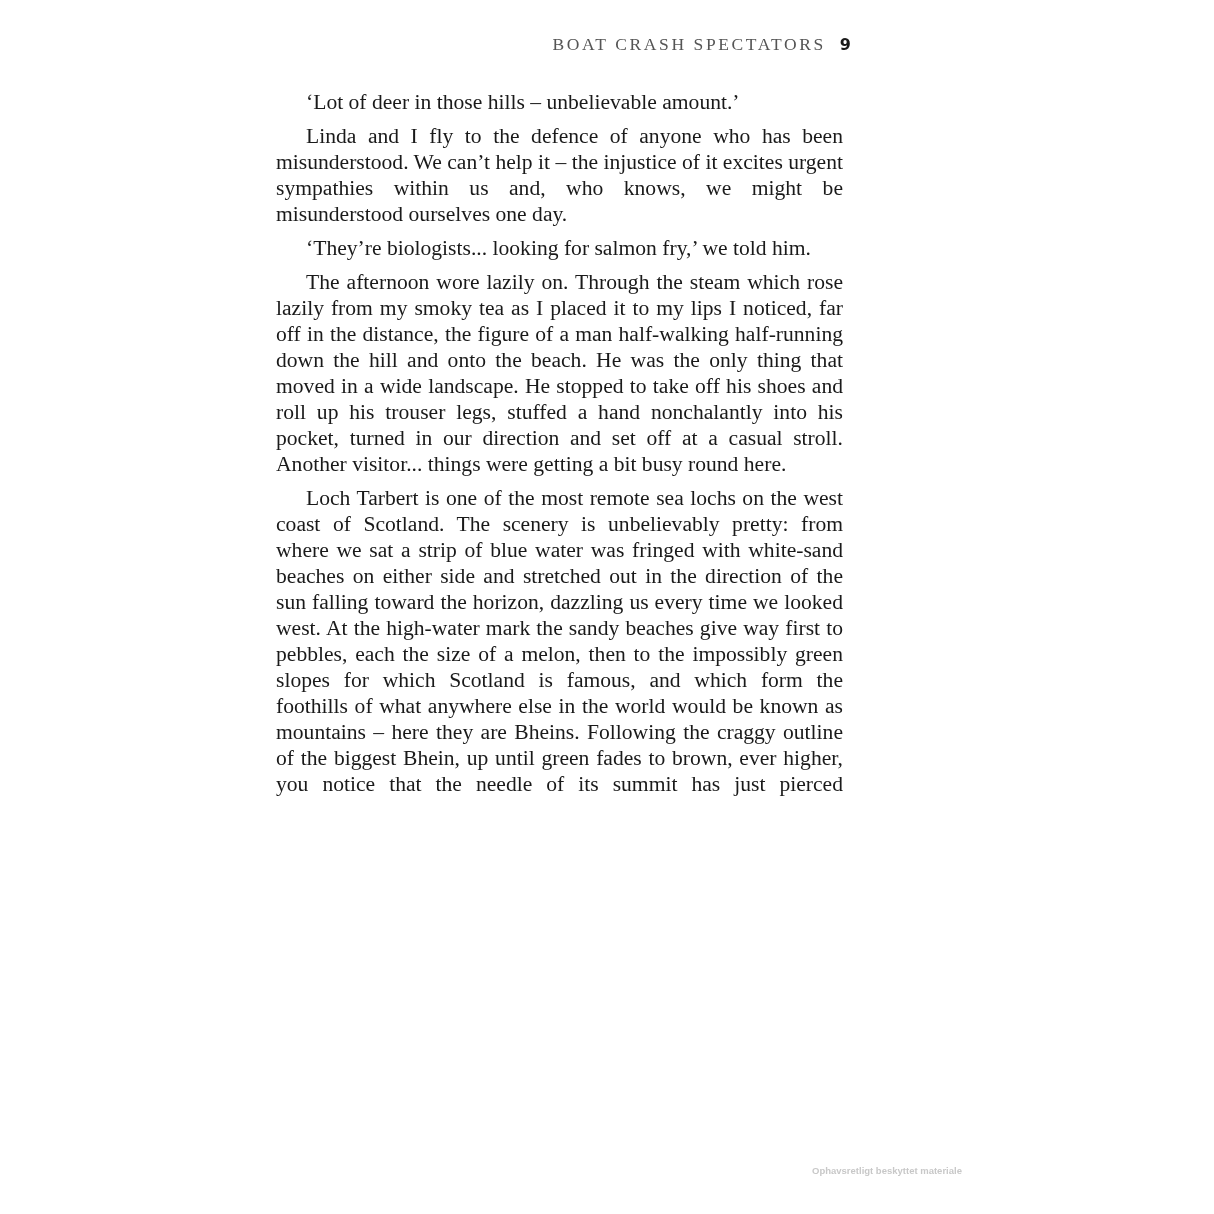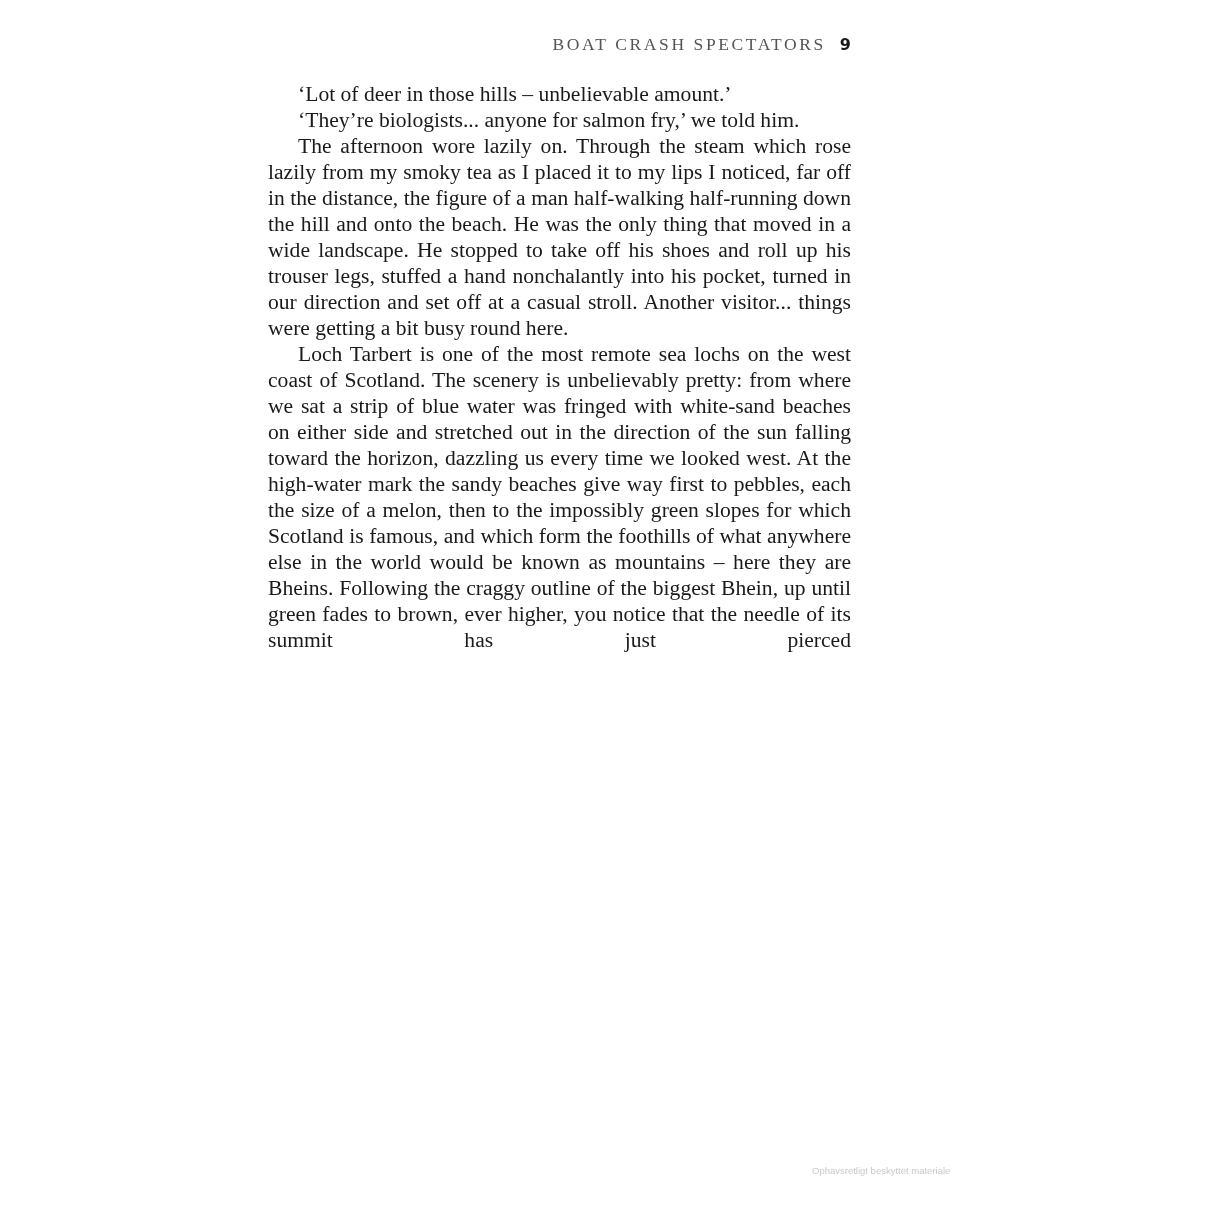--- a/index.html
+++ b/index.html
@@ -41,43 +41,45 @@
       position: absolute;
       top: 81px;
       left: 268px;
       width: 583px;
       font-size: 21.6px;
       line-height: 26px;
       text-align: justify;
       hyphens: none;
     }
     .text-block p {
-      margin: 0;
+      margin: 8px;
       text-indent: 30px;
     }
     .text-block p.last-line-justified {
       text-align-last: justify;
     }
     .watermark {
       position: absolute;
       top: 1165px;
       left: 812px;
       font-family: "Liberation Sans", "DejaVu Sans", sans-serif;
       font-size: 9.5px;
       color: #c8c8c8;
       white-space: nowrap;
+      font-weight: bold;
     }
   </style>
 </head>
 <body>
 
 <div class="running-head">
   <span class="title">BOAT CRASH SPECTATORS</span><span class="folio">9</span>
 </div>
 
 <div class="text-block">
   <p>‘Lot of deer in those hills – unbelievable amount.’</p>
-  <p>‘They’re biologists... anyone for salmon fry,’ we told him.</p>
+  <p>Linda and I fly to the defence of anyone who has been misunderstood. We can’t help it – the injustice of it excites urgent sympathies within us and, who knows, we might be misunderstood ourselves one day.</p>
+  <p>‘They’re biologists... looking for salmon fry,’ we told him.</p>
   <p>The afternoon wore lazily on. Through the steam which rose lazily from my smoky tea as I placed it to my lips I noticed, far off in the distance, the figure of a man half-walking half-running down the hill and onto the beach. He was the only thing that moved in a wide landscape. He stopped to take off his shoes and roll up his trouser legs, stuffed a hand nonchalantly into his pocket, turned in our direction and set off at a casual stroll. Another visitor... things were getting a bit busy round here.</p>
   <p class="last-line-justified">Loch Tarbert is one of the most remote sea lochs on the west coast of Scotland. The scenery is unbelievably pretty: from where we sat a strip of blue water was fringed with white-sand beaches on either side and stretched out in the direction of the sun falling toward the horizon, dazzling us every time we looked west. At the high-water mark the sandy beaches give way first to pebbles, each the size of a melon, then to the impossibly green slopes for which Scotland is famous, and which form the foothills of what anywhere else in the world would be known as mountains – here they are Bheins. Following the craggy outline of the biggest Bhein, up until green fades to brown, ever higher, you notice that the needle of its summit has just pierced</p>
 </div>
 
 <div class="watermark">Ophavsretligt beskyttet materiale</div>
 
 </body></html>

